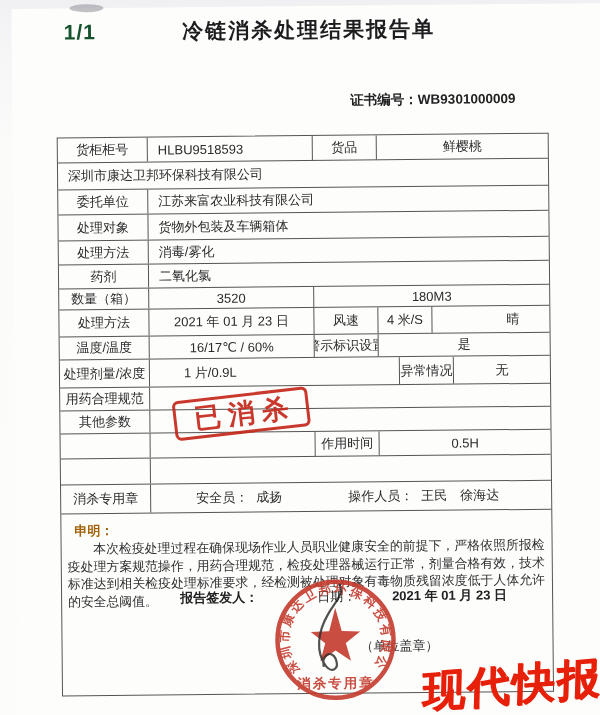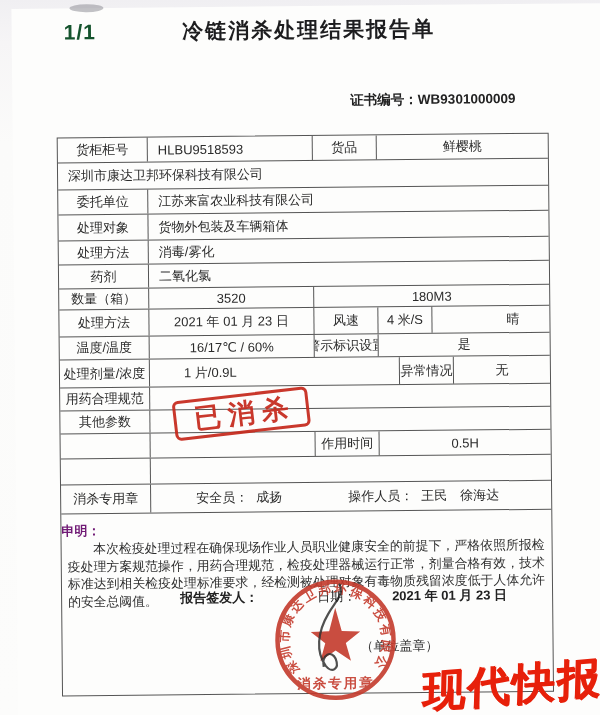--- a/index.html
+++ b/index.html
@@ -36,21 +36,21 @@
 
   
   .h25{height:25px;} .h27{height:27px;} .h26{height:26px;} .h24{height:24px;}
   .h21{height:21px;} .h23{height:23px;} .h28{height:28px;} .h29{height:29px;}
 
   .people-cell{flex:1;display:flex;align-items:center;justify-content:flex-start;font-size:13px;gap:8px;padding-left:45px;}
   .people-gap{width:50px;flex:none;}
 
   
   .open-area{position:relative;height:180px;}
-  .decl-head{position:absolute;left:0;top:8px;font-size:13px;font-weight:600;color:#701a75;}
+  .decl-head{position:absolute;left:13px;top:8px;font-size:13px;font-weight:600;color:#a16207;}
   .decl-body{position:absolute;left:6px;top:26px;width:477px;font-size:12.8px;line-height:17.6px;color:#2e2e2e;
              text-indent:2em;text-align:justify;}
   .signer-line{position:absolute;left:0;top:76px;width:100%;height:18px;font-size:13px;color:#222;}
   .signer-label{position:absolute;left:118px;top:0;font-weight:600;}
   .date-label{position:absolute;left:255px;top:0;}
   .date-value{position:absolute;left:330px;top:0;font-weight:600;}
   .unit-seal-note{position:absolute;left:298px;top:126px;font-size:13px;color:#333;}
 
   
   .disinfected-stamp{

